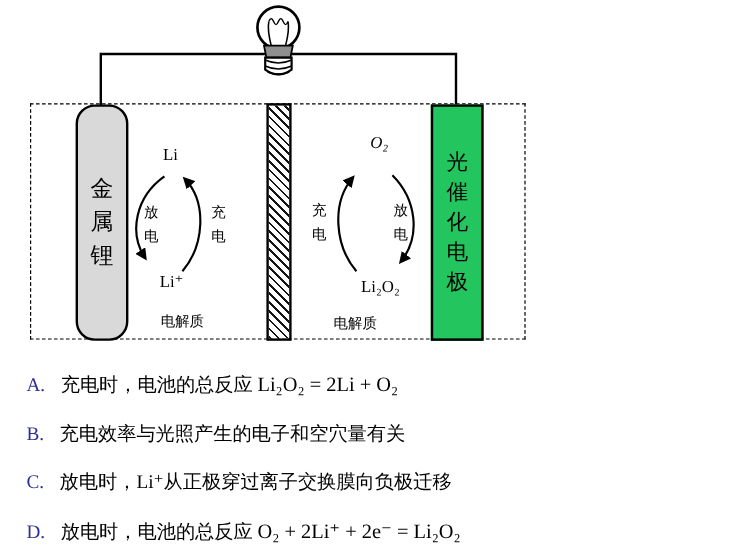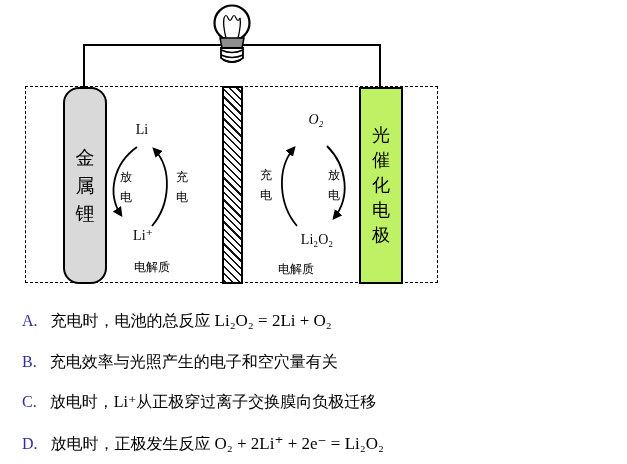--- a/index.html
+++ b/index.html
@@ -12,21 +12,21 @@
   .lbl { position:absolute; transform:translate(-50%,-50%); white-space:nowrap; line-height:1.1; }
   .species { font-size:14px; }
   .cjk { font-size:12px; }
   .vert { white-space:normal; word-break:break-all; text-align:center; }
   .arrow-lbl { width:18px; line-height:20px; }
   .electrode {
     position:absolute; box-sizing:border-box; border:2px solid #000;
     display:flex; align-items:center; justify-content:center;
   }
   .electrode-left { left:63px; top:87px; width:44px; height:197px; background:#d9d9d9;border-radius:16px; }
-  .electrode-right { left:359px; top:87px; width:44px; height:197px; background:#bef264; }
+  .electrode-right { left:359px; top:87px; width:44px; height:197px; background:#22c55e; }
   .electrode-label-left { width:20px; font-size:19px; line-height:28px; }
   .electrode-label-right { width:19px; font-size:18px; line-height:25px; }
   .membrane {
     position:absolute; left:222px; top:86px; width:21px; height:198px;
     box-sizing:border-box; border:2px solid #000;
     background:repeating-linear-gradient(45deg,#151515 0px,#151515 1.6px,#ffffff 1.6px,#ffffff 5.2px);
   }
   .cell-box {
     position:absolute; left:25px; top:86px; width:413px; height:197px;
     box-sizing:border-box; border:1.6px dashed #000;
@@ -95,17 +95,17 @@
     <div class="opt-row" style="top:311px;">
       <span class="opt-letter">A.</span><span class="opt-text">充电时，电池的总反应</span><span class="opt-formula">Li₂O₂ = 2Li + O₂</span>
     </div>
     <div class="opt-row" style="top:392px;">
       <span class="opt-letter">C.</span><span class="opt-text">放电时，Li⁺从正极穿过离子交换膜向负极迁移</span><span class="opt-formula"></span>
     </div>
     <div class="opt-row" style="top:352px;">
       <span class="opt-letter">B.</span><span class="opt-text">充电效率与光照产生的电子和空穴量有关</span><span class="opt-formula"></span>
     </div>
     <div class="opt-row" style="top:433px;">
-      <span class="opt-letter">D.</span><span class="opt-text">放电时，正极发生反应</span><span class="opt-formula">O₂ + 2Li⁺ + 2e⁻ = Li₂O₂</span>
+      <span class="opt-letter">D.</span><span class="opt-text">放电时，电池的总反应</span><span class="opt-formula">O₂ + 2Li⁺ + 2e⁻ = Li₂O₂</span>
     </div>
   </div>
 
 </div>
 
 </body></html>

